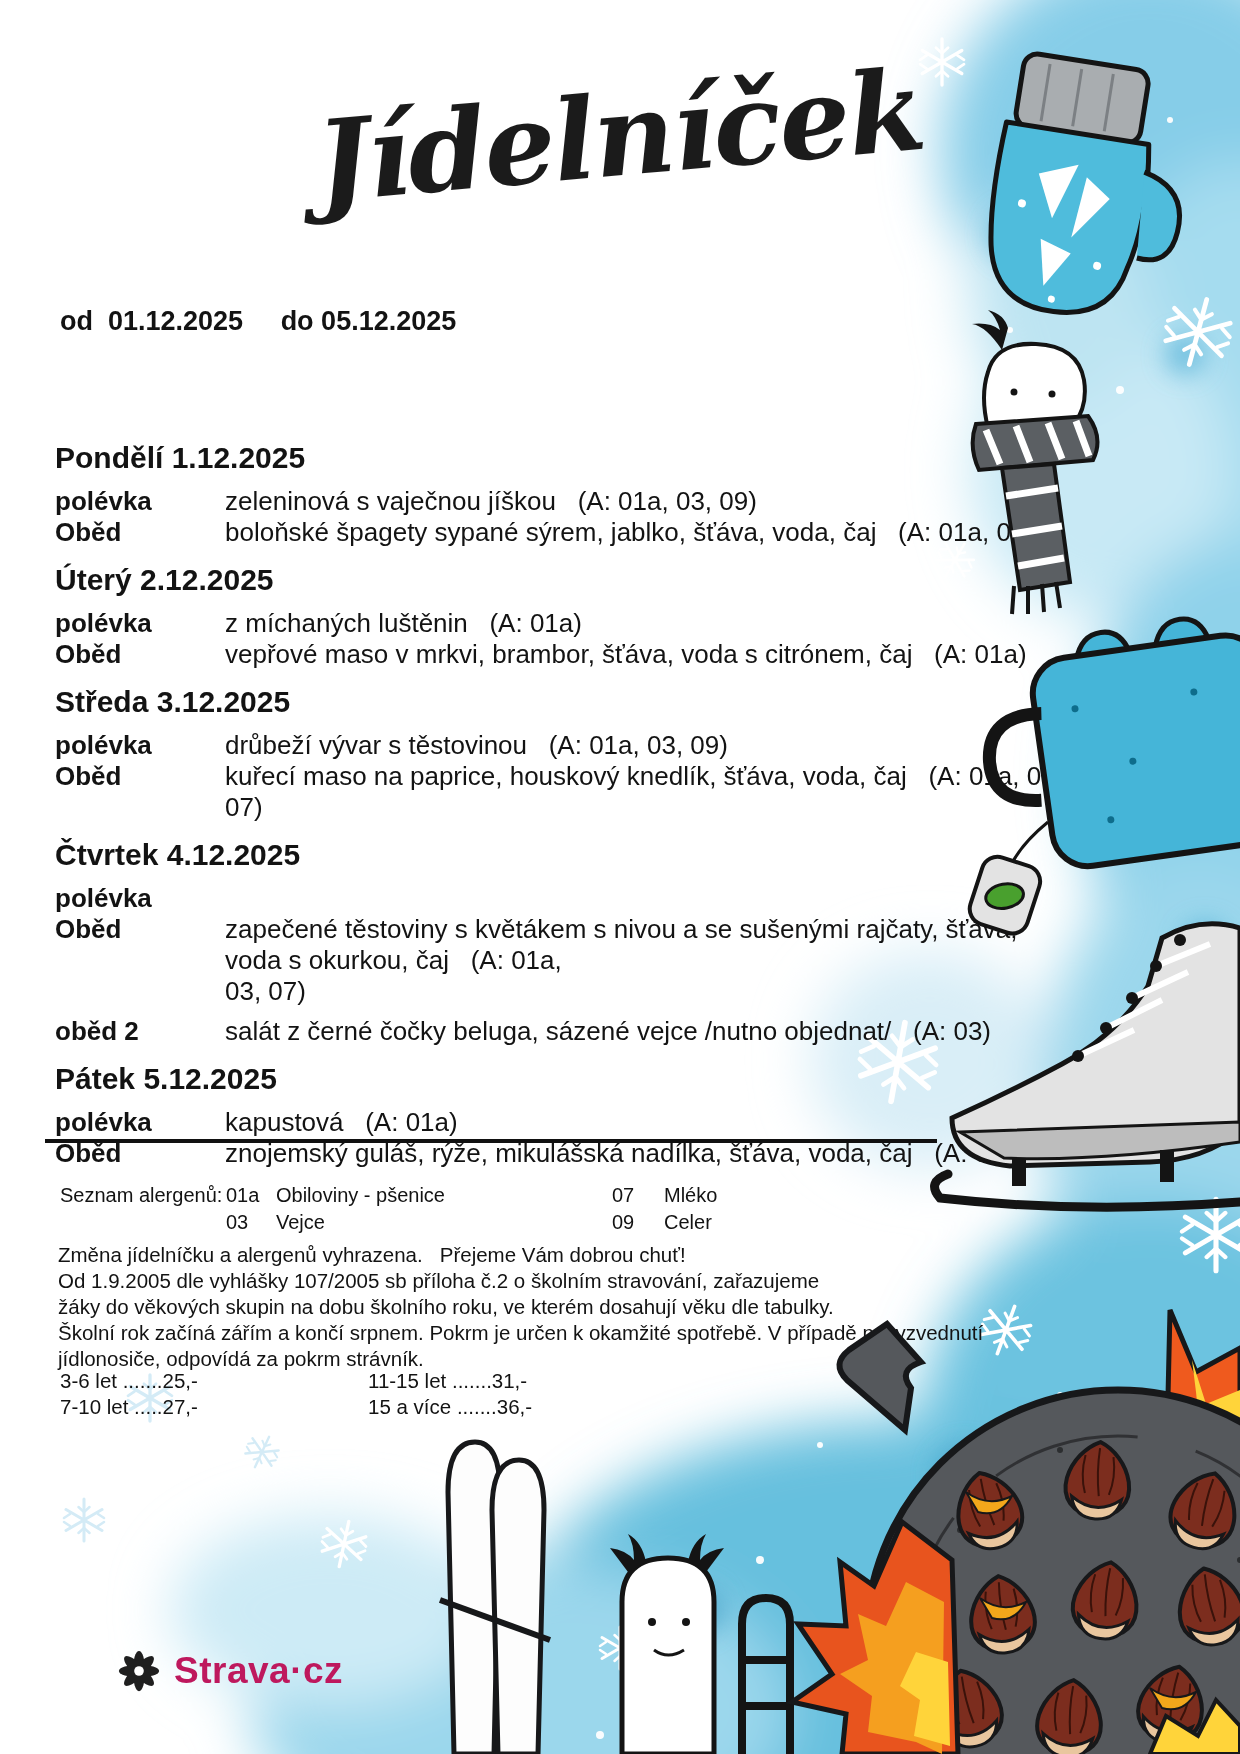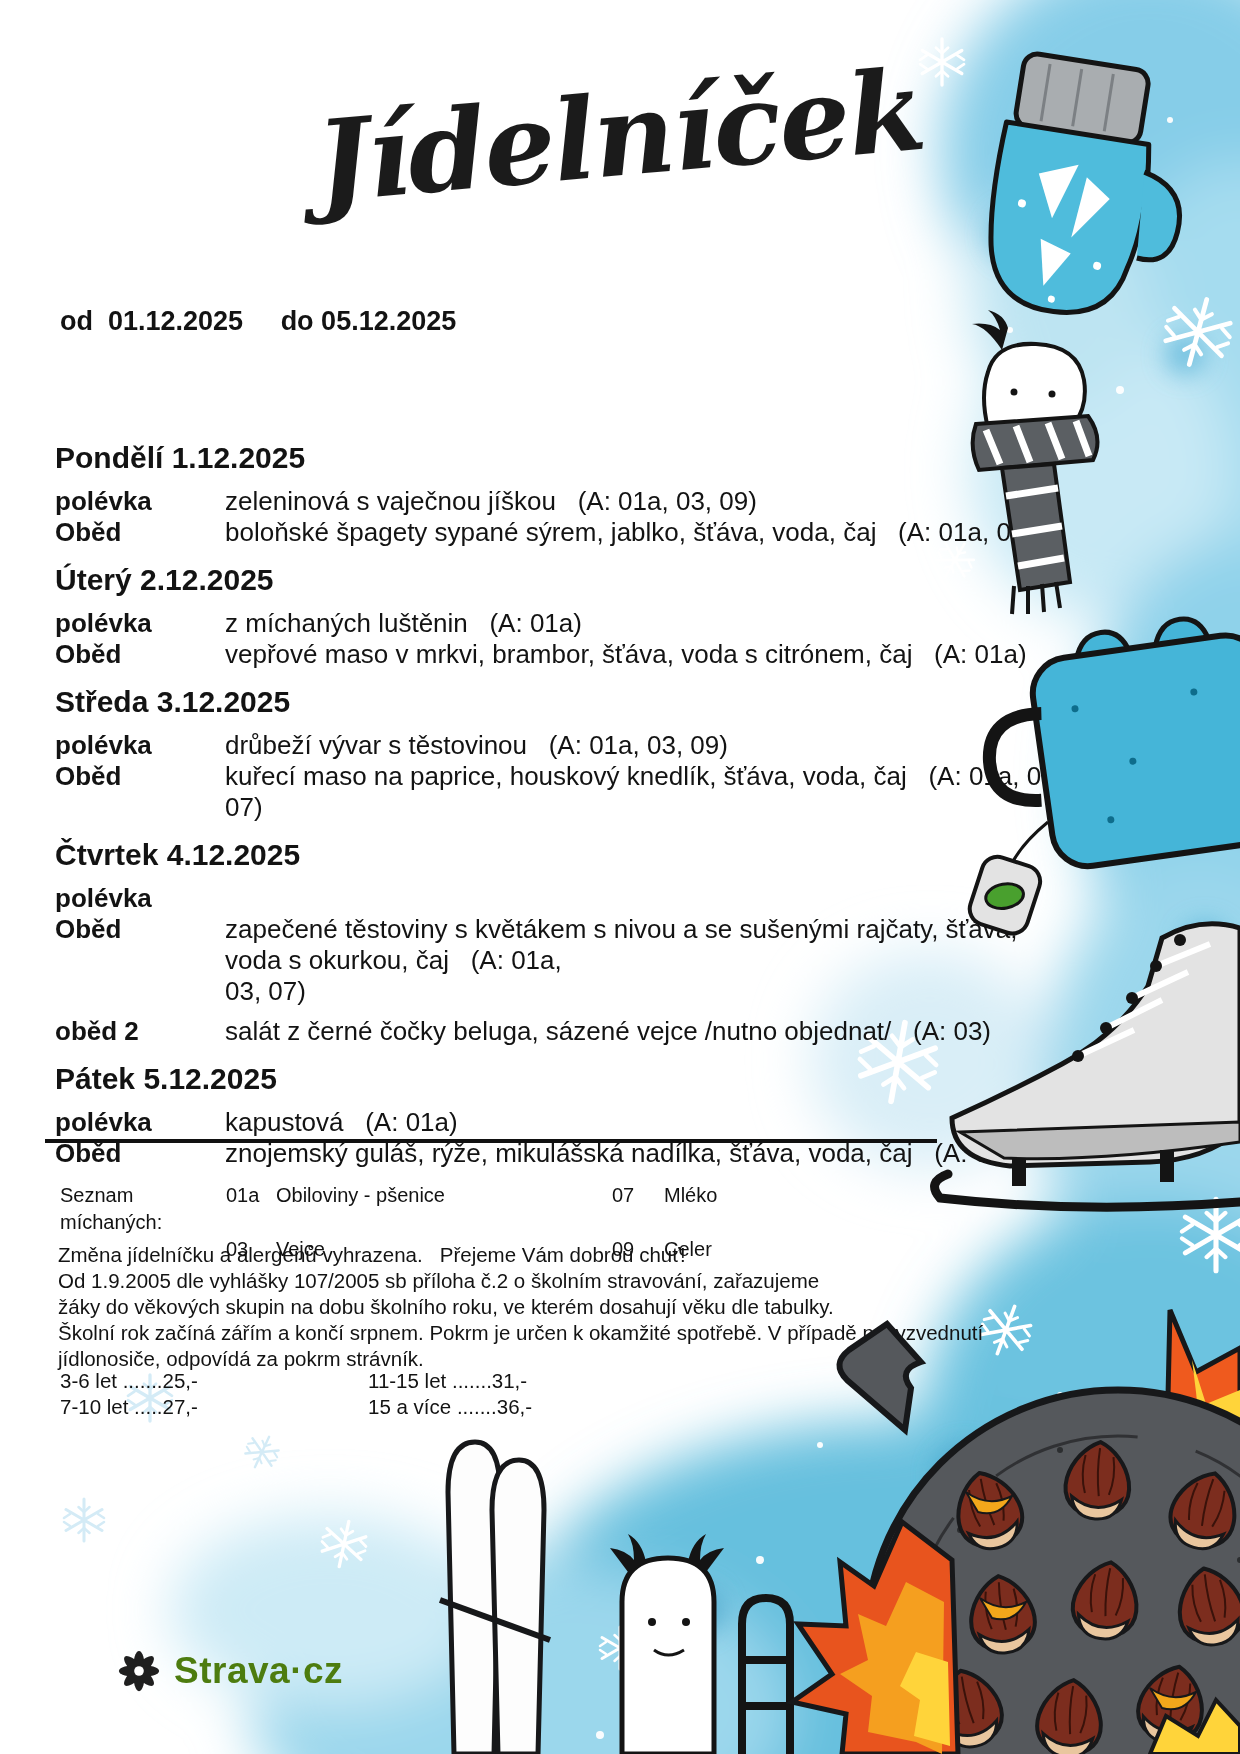--- a/index.html
+++ b/index.html
@@ -37,21 +37,21 @@
     display:grid;grid-template-columns:166px 50px 336px 52px auto;
     font-size:20px;line-height:27px;column-gap:0;
   }
   .footer-text{position:absolute;left:58px;top:1242px;font-size:20.5px;line-height:26px;white-space:pre;}
   .prices{position:absolute;left:60px;top:1368px;font-size:20.5px;line-height:26px;}
   .prices .col{position:absolute;top:0;white-space:pre;}
   .prices .col1{left:0;}
   .prices .col2{left:308px;}
 
   .logo{position:absolute;left:116px;top:1648px;display:flex;align-items:center;gap:12px;}
-  .logo-text{font-size:37px;font-weight:700;color:#4d7c0f;letter-spacing:0.5px;}
+  .logo-text{font-size:37px;font-weight:700;color:#be185d;letter-spacing:0.5px;}
 </style>
 </head>
 <body>
 
 <div class="page">
 
   <svg class="decor-svg wash" viewBox="0 0 1240 1754">
     <defs>
       <filter id="blur28" x="-60%" y="-60%" width="220%" height="220%">
           <feGaussianBlur stdDeviation="28"></feGaussianBlur>
@@ -175,21 +175,21 @@
       <div class="menu-row">
         <div class="menu-row-label">Oběd</div>
         <div class="menu-row-text">znojemský guláš, rýže, mikulášská nadílka, šťáva, voda, čaj   (A: 01a)</div>
       </div>
     </div>
 
     <div class="friday-rule"></div>
 
 
     <div class="allergen-list">
-      <div>Seznam míchaných:</div>
+      <div>Seznam alergenů:</div>
       <div>01a</div>
       <div>Obiloviny - pšenice</div>
       <div>07</div>
       <div>Mléko</div>
       <div></div>
       <div>03</div>
       <div>Vejce</div>
       <div>09</div>
       <div>Celer</div>
     </div>

